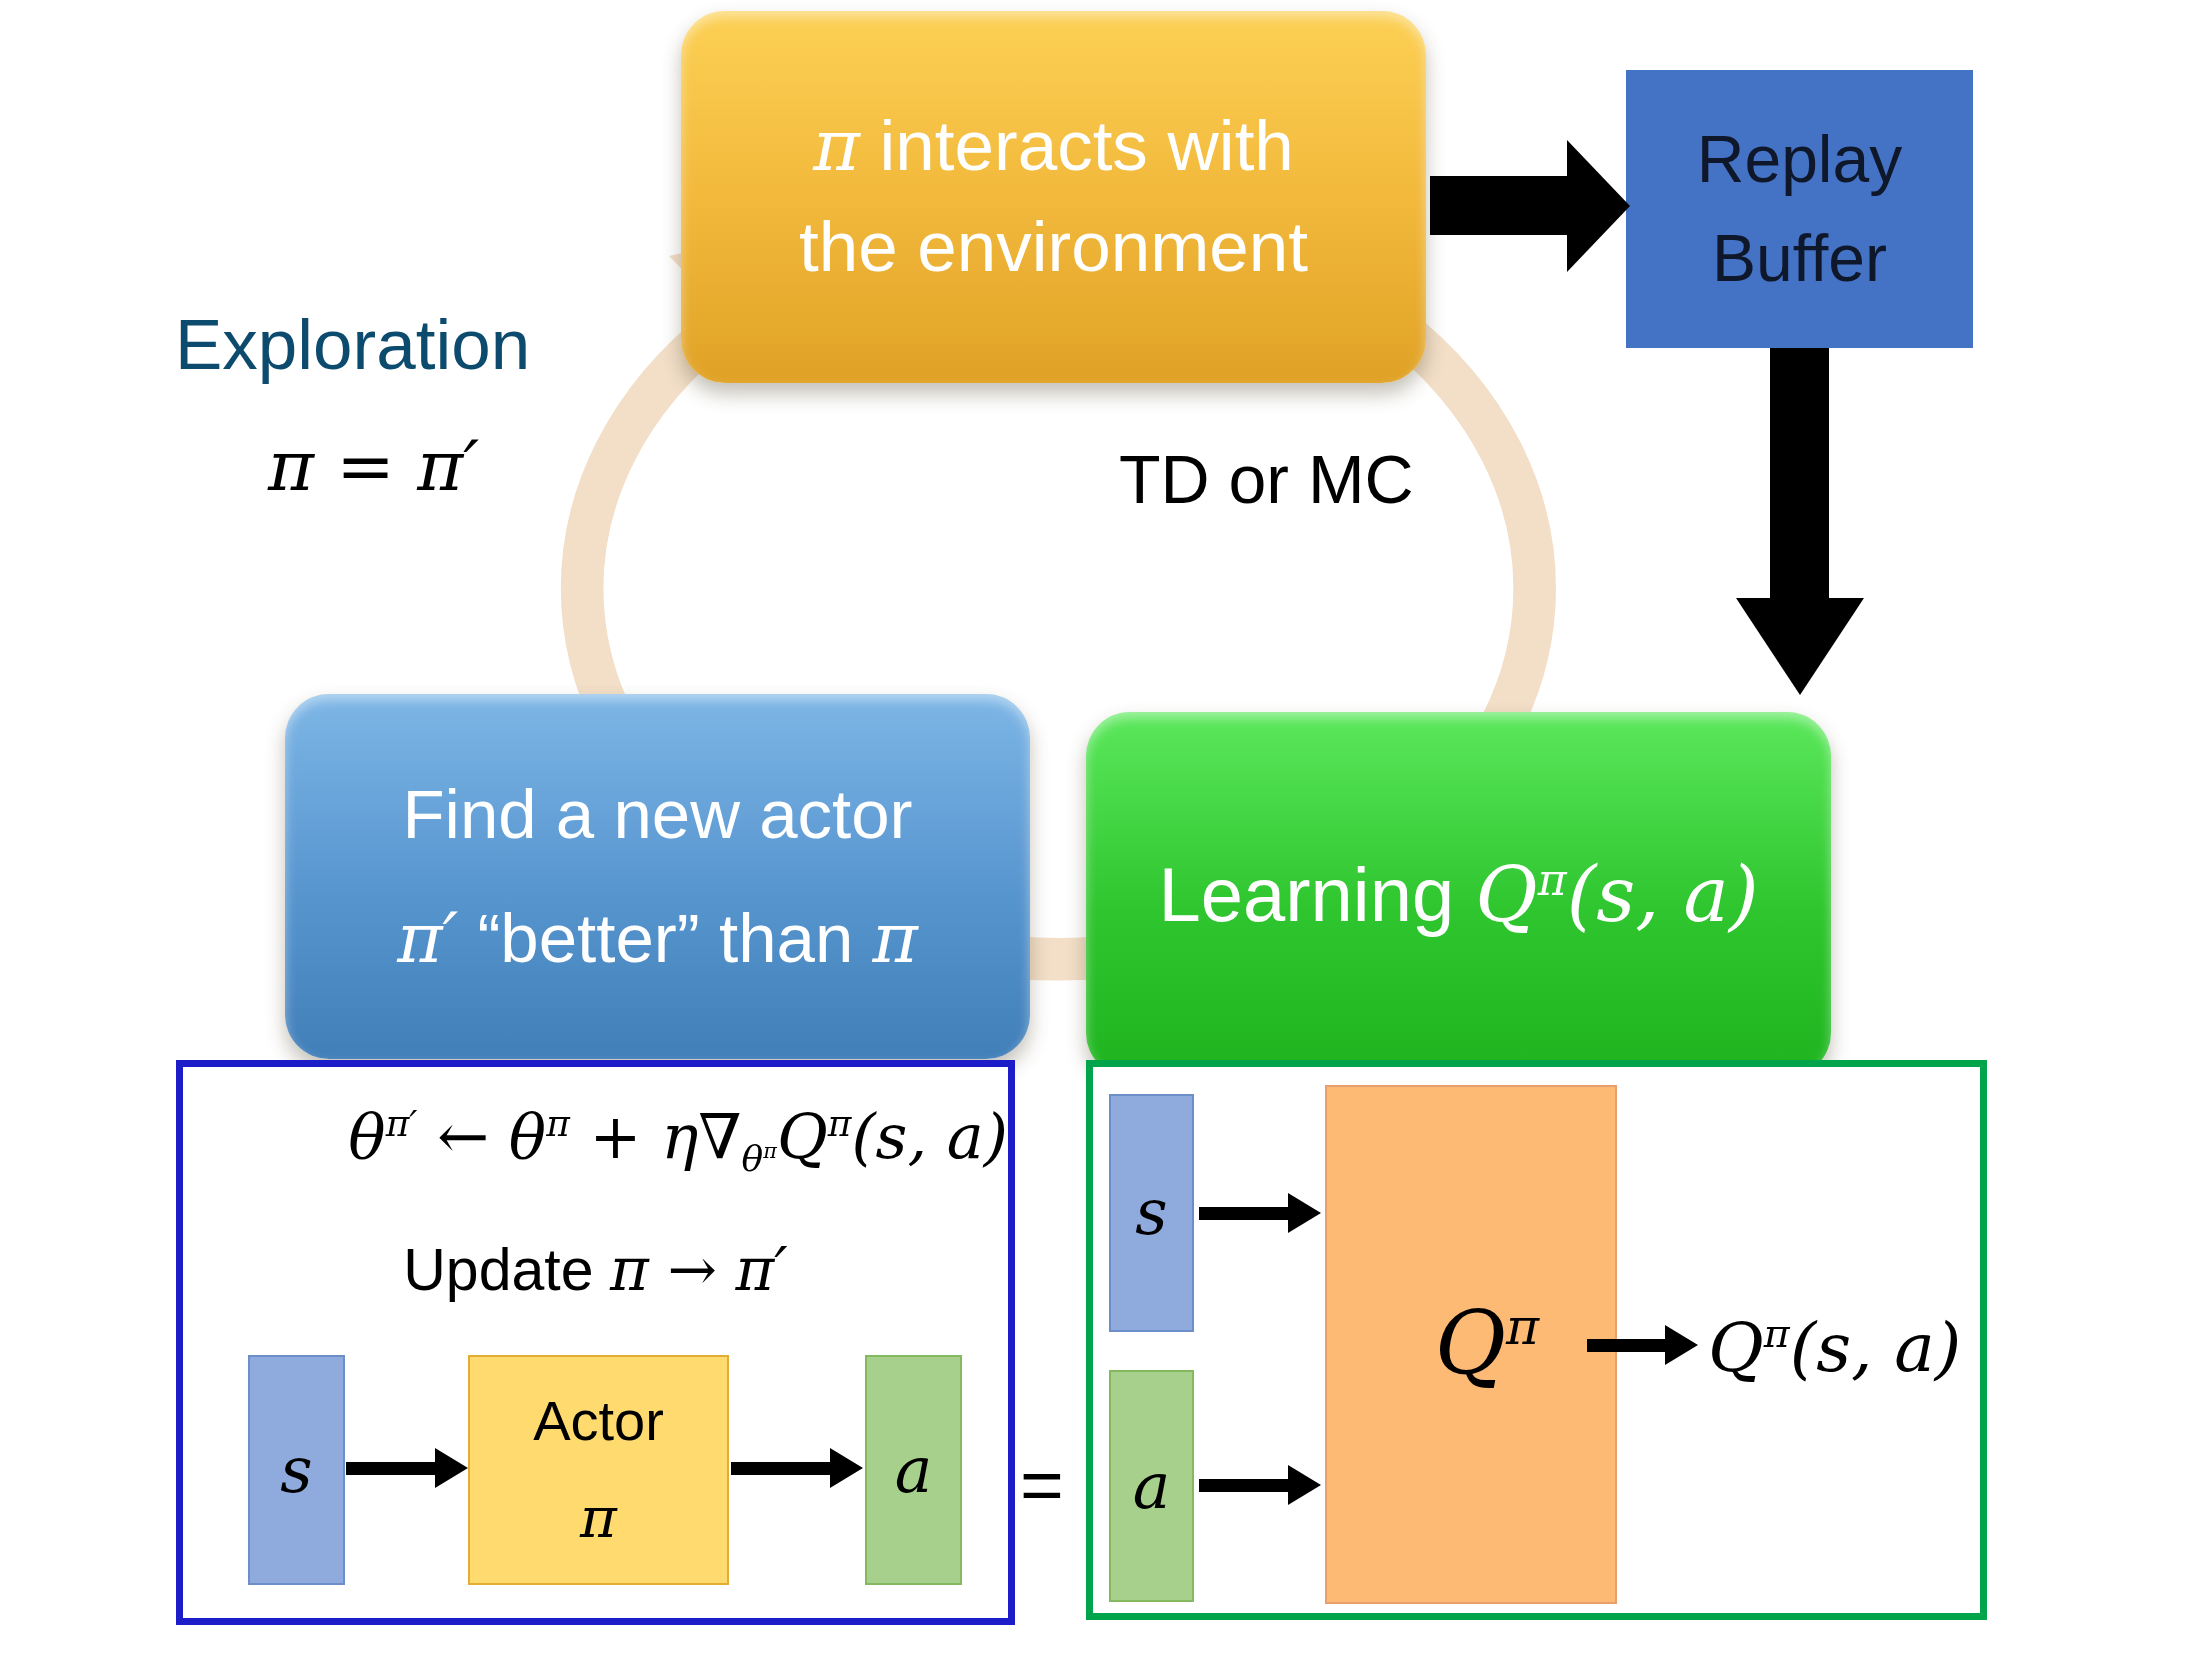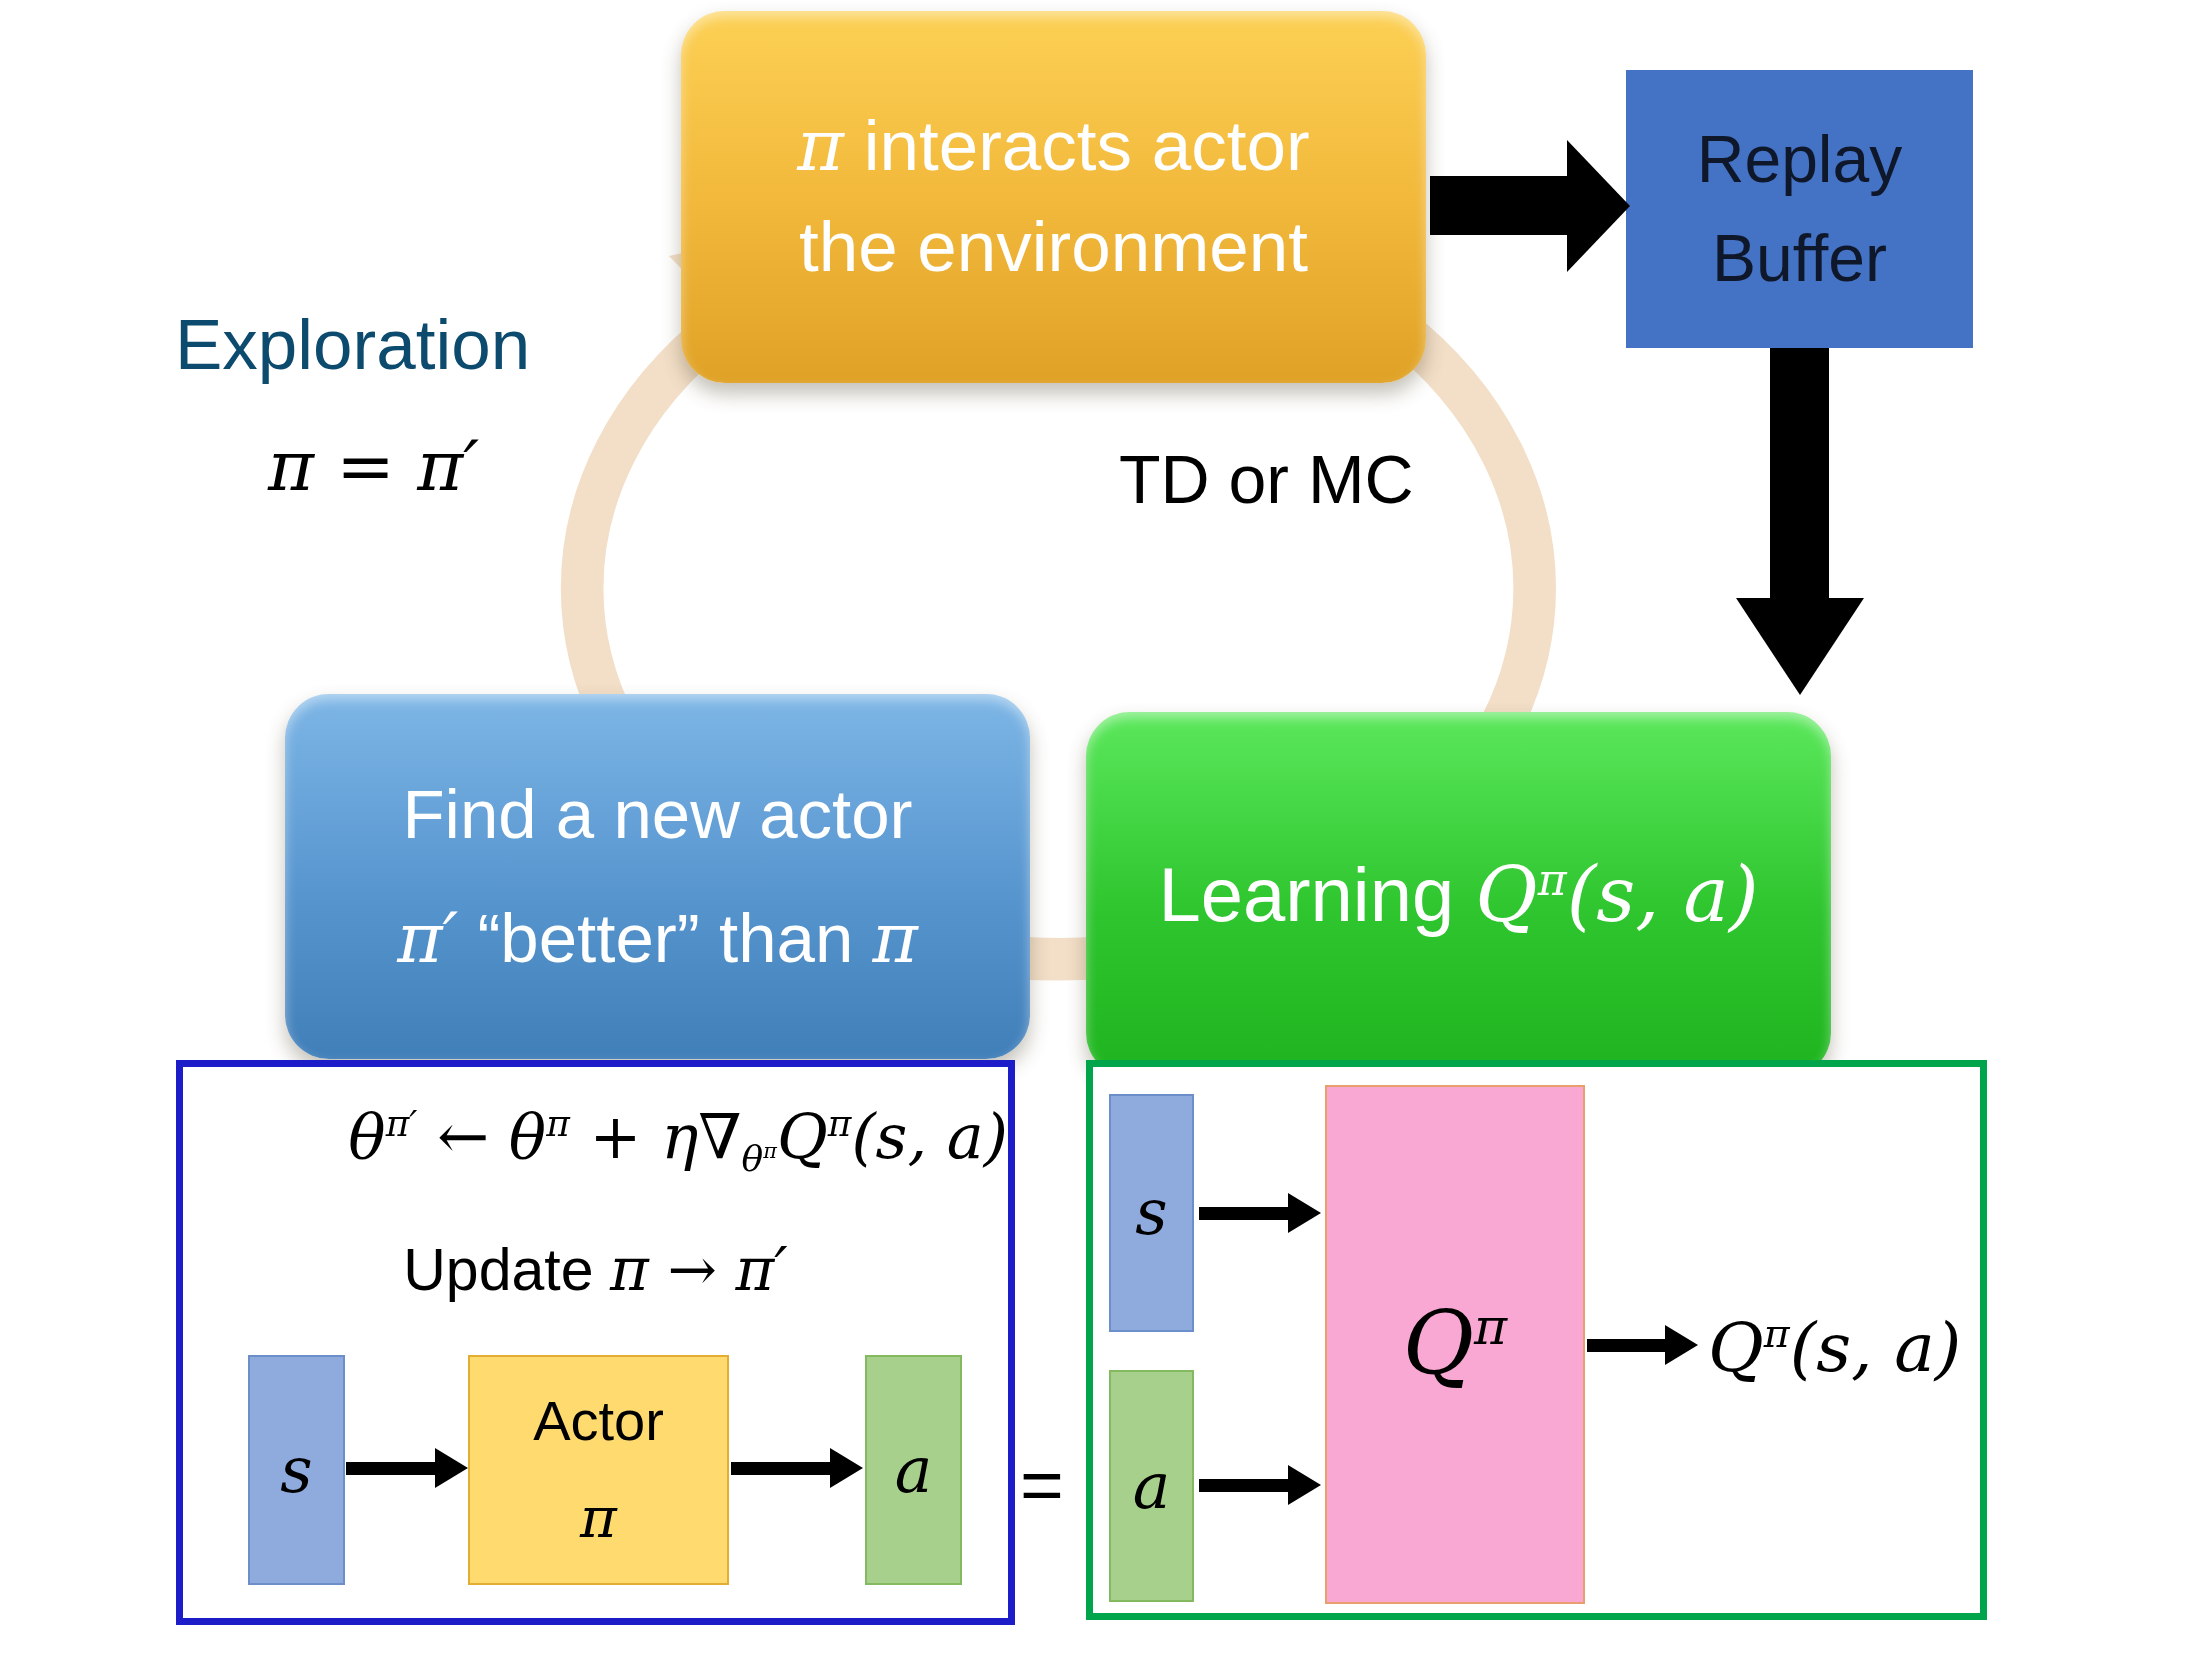--- a/index.html
+++ b/index.html
@@ -60,38 +60,38 @@
   #apS{left:65px;top:288px;width:93px;height:226px;background:#8FAADC;border:2.2px solid #6D8FC9;font-size:63px;}
   #apActorBox{left:285px;top:288px;width:257px;height:226px;background:#FFDB6F;border:2.2px solid #E3AC33;
         font-size:56px;line-height:1.3;gap:24px;}
   #apA{left:682px;top:288px;width:93px;height:226px;background:#A8D08D;border:2.2px solid #85B95F;font-size:63px;}
   #apArrow1{left:163px;top:395px;width:90px;}
   #apArrow2{left:548px;top:395px;width:100px;}
 
   
   #cpS{left:16px;top:26.5px;width:81px;height:234px;background:#8FAADC;border:2.2px solid #6D8FC9;font-size:63px;}
   #cpA{left:16px;top:303px;width:81px;height:228px;background:#A8D08D;border:2.2px solid #85B95F;font-size:63px;}
-  #cpQ{left:232px;top:17.6px;width:256px;height:515px;background:#f9a8d4;border:2.2px solid #E89F6B;font-size:87px;}
+  #cpQ{left:232px;top:17.6px;width:256px;height:515px;background:#fdba74;border:2.2px solid #E89F6B;font-size:87px;padding-left:32px;}
   #cpArrow1{left:106px;top:140px;width:90px;}
   #cpArrow2{left:106px;top:412px;width:90px;}
   #cpArrow3{left:494px;top:272px;width:79px;}
   #cpOut{position:absolute;left:615px;top:241px;font-size:68px;}
 </style>
 </head>
 <body>
 
 <div class="canvas">
 
   <svg class="ring" width="2205" height="1654" viewBox="0 0 3000 2250">
     <ellipse cx="1440" cy="800" rx="648" ry="505" fill="none" stroke="#F3DFC8" stroke-width="58"></ellipse>
     <path d="M 1085 310 L 1048 488 L 910 348 Z" fill="#F3DFC8"></path>
   </svg>
 
   <div class="rbox" id="boxInteract">
-    <div><span class="math">π</span><span> interacts actor</span></div>
+    <div><span class="math">π</span><span> interacts with</span></div>
     <div>the environment</div>
   </div>
 
   <div id="boxReplay">
     <div>Replay</div>
     <div>Buffer</div>
   </div>
 
   <div class="rbox" id="boxLearning">
     <div><span>Learning </span><span class="math">Q</span><sup class="math">π</sup><span class="math">(s, a)</span></div>

